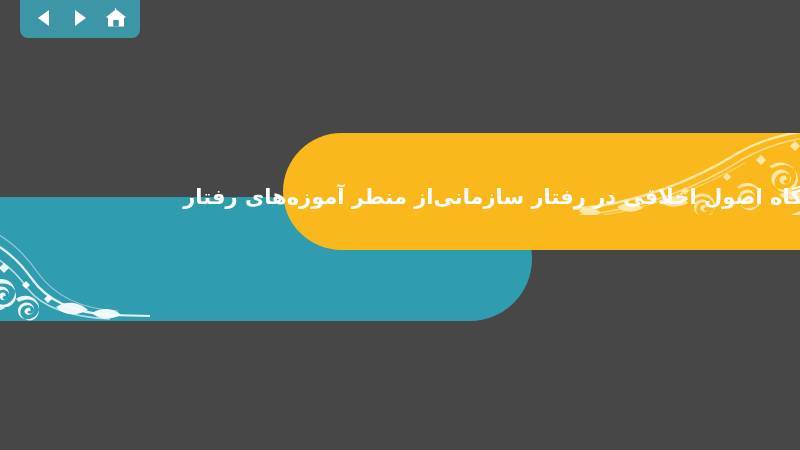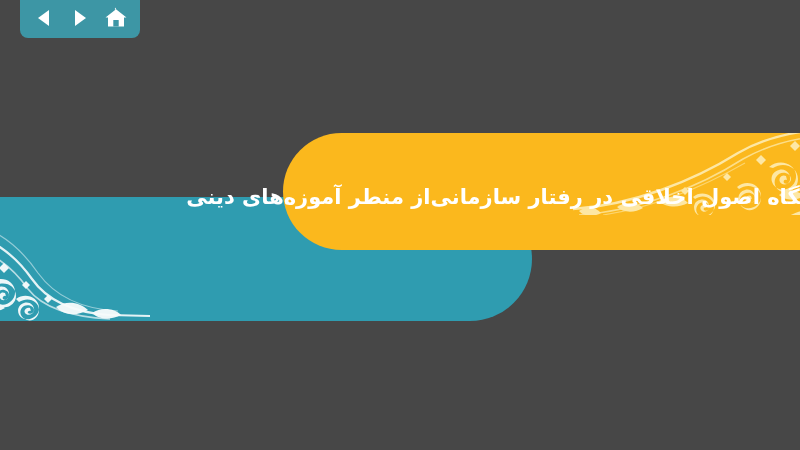--- a/index.html
+++ b/index.html
@@ -162,21 +162,21 @@
         <path d="M112,54 l4,4 -4,4 -4,-4 z"></path>
 
         <path d="M270,56 c-16,0 -30,5 -40,13 l2,3 c10,-8 24,-13 38,-13 z"></path>
         <path d="M270,72 c-22,0 -42,4 -56,12 l2,3 c14,-8 33,-12 54,-12 z"></path>
       </g>
     </svg>
   </div>
 
   <div id="title-block">
     <div class="title-line">تحلیل جایگاه اصول اخلاقی در رفتار سازمانی</div>
-    <div class="title-line">از منطر آموزه‌های دینی</div>
+    <div class="title-line">از منطر آموزه‌های رفتار</div>
   </div>
 
   <div id="navbar">
 
     <div class="navbtn">
       <span>
         <svg width="20" height="20" viewBox="0 0 20 20" xmlns="http://www.w3.org/2000/svg">
           <path d="M15,2 L15,18 L4,10 Z" fill="#ffffff"></path>
         </svg>
       </span>

